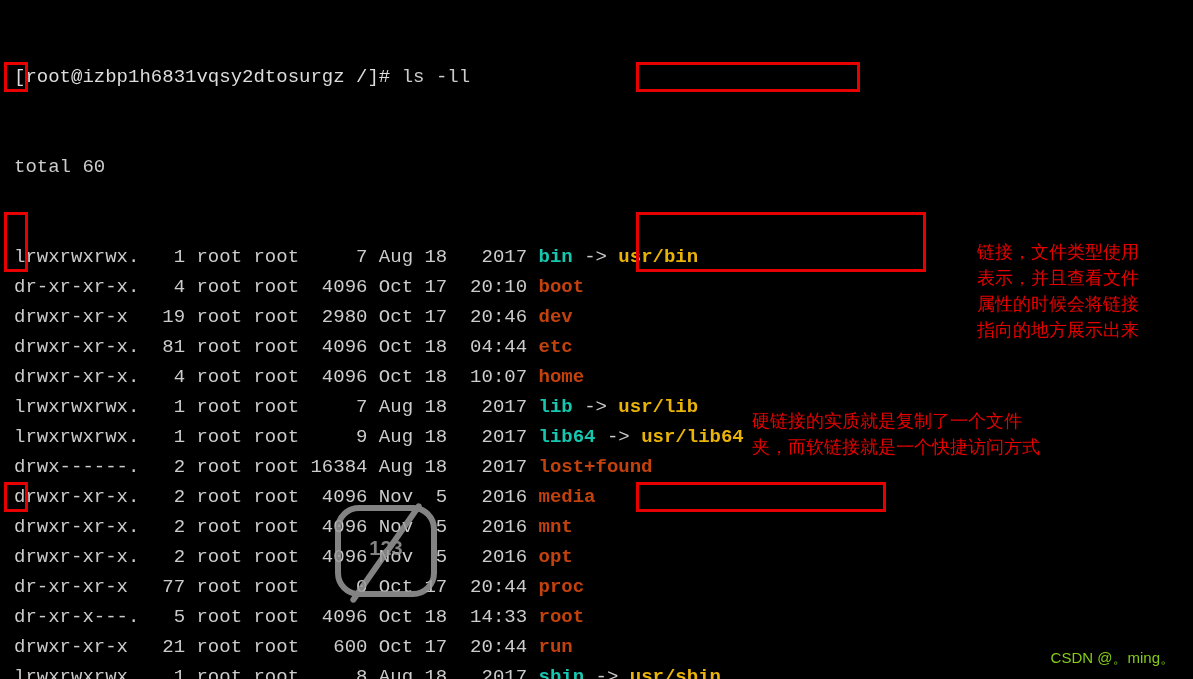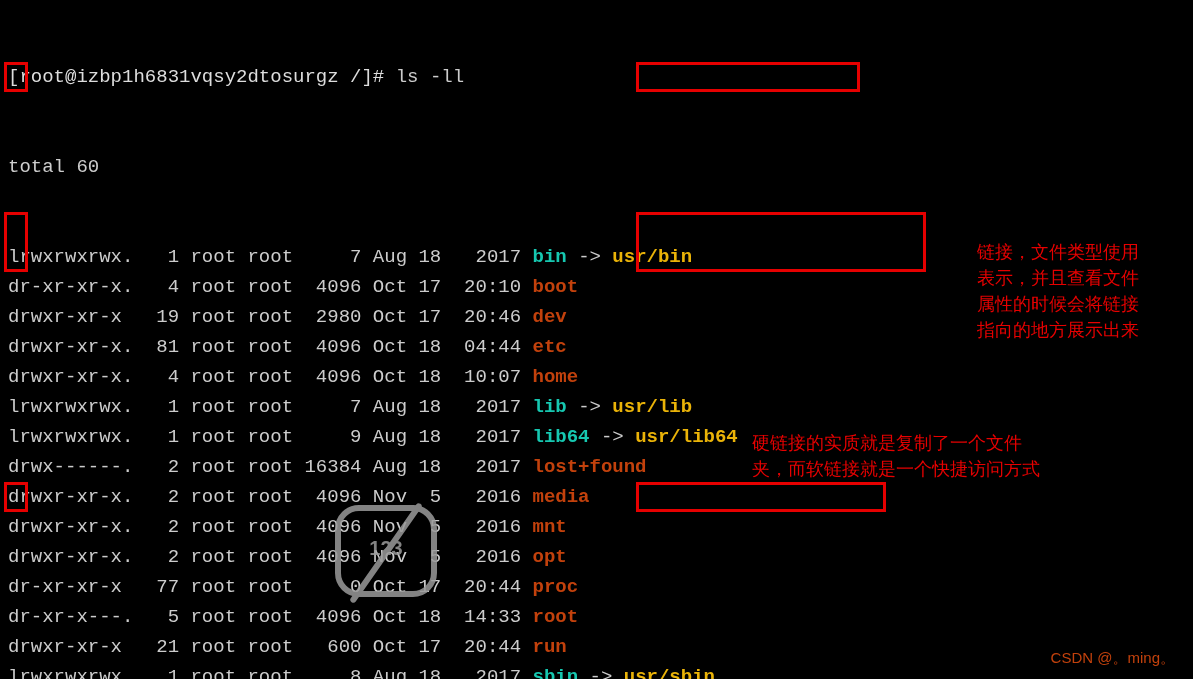--- a/index.html
+++ b/index.html
@@ -12,21 +12,21 @@
     color: #ccc;
     width: 1193px;
     height: 679px;
     overflow: hidden;
     position: relative;
   }
   .terminal {
     padding: 2px 8px;
     white-space: pre;
   }
-  .row { position: relative; height: 30px; }
+  .row { position: relative; height: 30px; padding-left: 6px; }
   .prompt { color: #ddd; }
   .filename-dir { color: #c2410c; font-weight: bold; }
   .filename-link { color: #16c7b0; font-weight: bold; }
   .arrow { color: #ccc; }
   .target { color: #eab308; font-weight: bold; }
 
   
   .redbox {
     position: absolute;
     border: 3px solid #e60000;
@@ -59,21 +59,21 @@
     text-align:center; font-size:20px;
     font-family: sans-serif;
   }
   .watermark-icon .slash {
     position:absolute; left:50%; top:-18px; width:6px; height:120px;
     background:#9a9a9a; transform:translateX(-50%) rotate(35deg);
     border-radius:3px;
   }
   .csdn {
     position:absolute; right:18px; bottom:6px;
-    color:#c2410c; font-family:sans-serif; font-size:15px;text-align:center;
+    color:#84cc16; font-family:sans-serif; font-size:15px;text-align:center;
   }
 </style>
 </head>
 <body>
 
 <div class="terminal">
   <div class="row"><span class="prompt">[root@izbp1h6831vqsy2dtosurgz /]# </span><span>ls -ll</span></div>
   <div class="row">total 60</div>
   <div id="listing"><div class="row">lrwxrwxrwx.   1 root root     7 Aug 18   2017 <span class="filename-link">bin</span> <span class="arrow">-&gt;</span> <span class="target">usr/bin</span></div><div class="row">dr-xr-xr-x.   4 root root  4096 Oct 17  20:10 <span class="filename-dir">boot</span></div><div class="row">drwxr-xr-x   19 root root  2980 Oct 17  20:46 <span class="filename-dir">dev</span></div><div class="row">drwxr-xr-x.  81 root root  4096 Oct 18  04:44 <span class="filename-dir">etc</span></div><div class="row">drwxr-xr-x.   4 root root  4096 Oct 18  10:07 <span class="filename-dir">home</span></div><div class="row">lrwxrwxrwx.   1 root root     7 Aug 18   2017 <span class="filename-link">lib</span> <span class="arrow">-&gt;</span> <span class="target">usr/lib</span></div><div class="row">lrwxrwxrwx.   1 root root     9 Aug 18   2017 <span class="filename-link">lib64</span> <span class="arrow">-&gt;</span> <span class="target">usr/lib64</span></div><div class="row">drwx------.   2 root root 16384 Aug 18   2017 <span class="filename-dir">lost+found</span></div><div class="row">drwxr-xr-x.   2 root root  4096 Nov  5   2016 <span class="filename-dir">media</span></div><div class="row">drwxr-xr-x.   2 root root  4096 Nov  5   2016 <span class="filename-dir">mnt</span></div><div class="row">drwxr-xr-x.   2 root root  4096 Nov  5   2016 <span class="filename-dir">opt</span></div><div class="row">dr-xr-xr-x   77 root root     0 Oct 17  20:44 <span class="filename-dir">proc</span></div><div class="row">dr-xr-x---.   5 root root  4096 Oct 18  14:33 <span class="filename-dir">root</span></div><div class="row">drwxr-xr-x   21 root root   600 Oct 17  20:44 <span class="filename-dir">run</span></div><div class="row">lrwxrwxrwx.   1 root root     8 Aug 18   2017 <span class="filename-link">sbin</span> <span class="arrow">-&gt;</span> <span class="target">usr/sbin</span></div></div>
 </div>
@@ -84,21 +84,21 @@
 
 <div class="redbox" style="left:636px; top:62px; width:224px; height:30px;"></div>
 <div class="redbox" style="left:636px; top:212px; width:290px; height:60px;"></div>
 <div class="redbox" style="left:636px; top:482px; width:250px; height:30px;"></div>
 
 <div class="ann" style="left:977px; top:239px;"><span>链接，文件类型使用</span>
 <span>表示，并且查看文件</span>
 <span>属性的时候会将链接</span>
 <span>指向的地方展示出来</span></div>
 
-<div class="ann" style="left:752px; top:430px;"><span>硬链接的实质就是复制了一个文件</span>
+<div class="ann" style="left:752px; top:408px;"><span>硬链接的实质就是复制了一个文件</span>
 <span>夹，而软链接就是一个快捷访问方式</span></div>
 
 <div class="watermark-icon">
   <div class="num">123</div>
   <div class="slash"></div>
 </div>
 
 <div class="csdn">CSDN @。ming。</div>
 
 </body></html>

